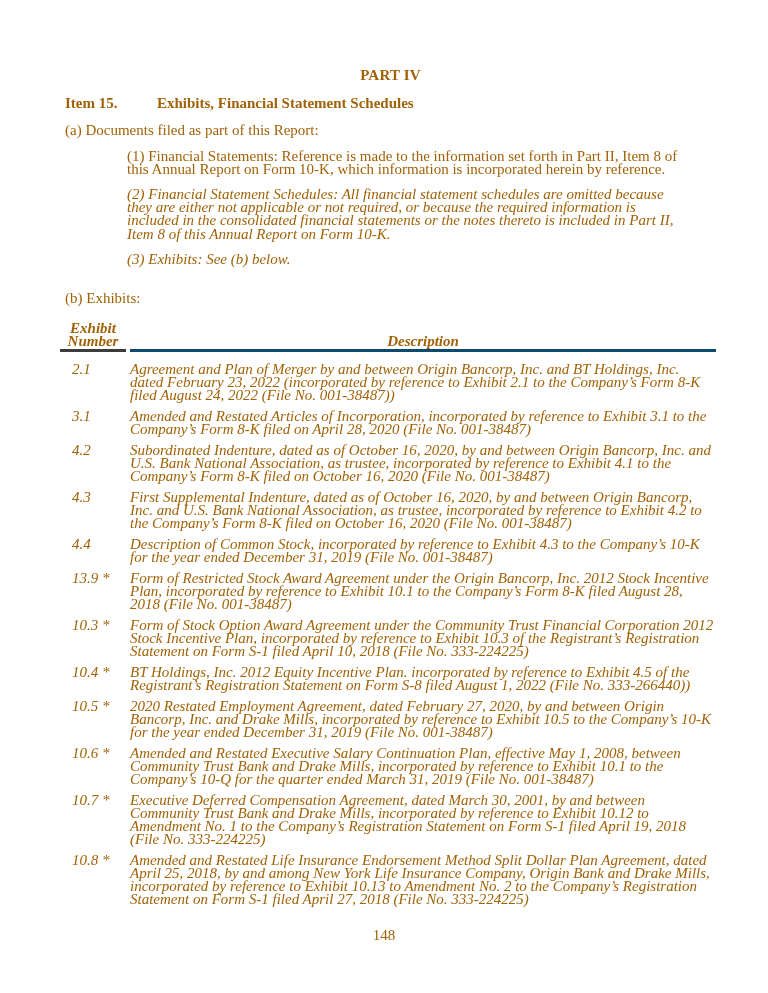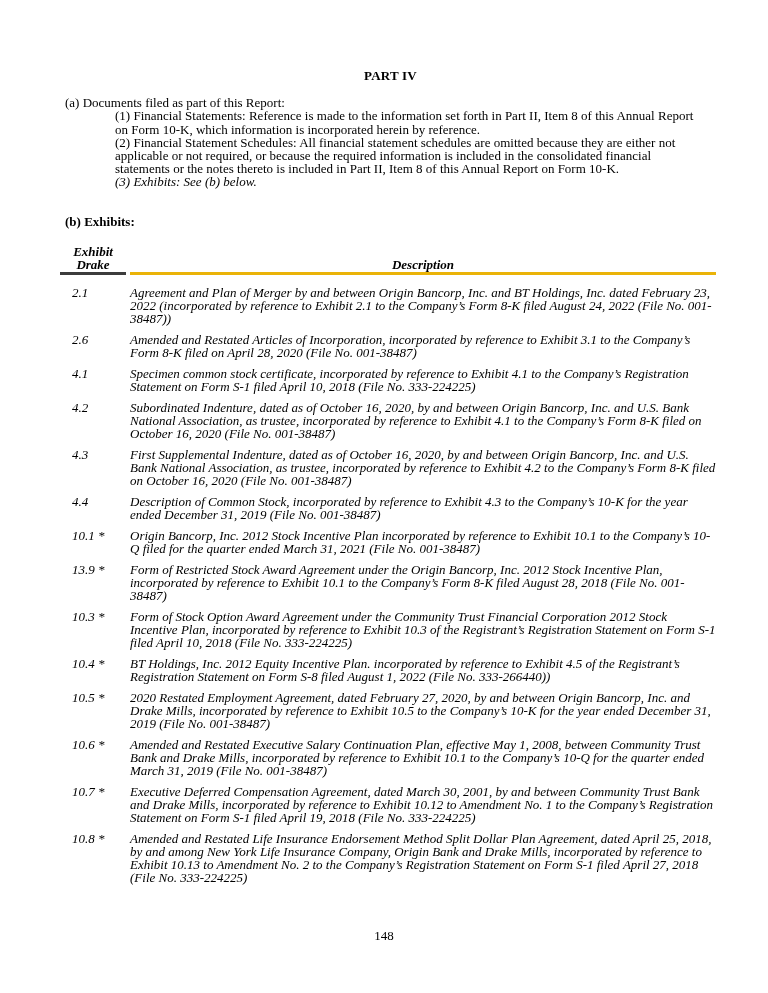--- a/index.html
+++ b/index.html
@@ -2,66 +2,70 @@
 <html><head>
 <meta charset="utf-8">
 <style>
   html,body{margin:0;padding:0;background:#e8e8e8;}
   .page{
     position:relative;
     width:768px;height:993px;
     margin:0 auto;
     background:#ffffff;
     font-family:"Liberation Serif","DejaVu Serif",serif;
-    color:#000000;
-    font-size:13px;
+    color:#a16207;
+    font-size:15px;
     line-height:13.2px;
     overflow:hidden;
   }
   .content{position:absolute;left:65px;top:0;width:651px;}
   .part-title{margin-top:69px;text-align:center;font-weight:bold;letter-spacing:.2px;}
   .item-line{margin-top:15px;display:flex;font-weight:bold;}
   .item-label{width:92px;flex:none;}
   .sec-a{margin-top:14px;}
   .indent{margin-left:50px;width:586px;}
-  .indent p{margin:0;}
+  .indent p{margin:12px;}
   .p-fs{margin-top:15px;}
-  .p-fss{margin-top:9px;}
+  .p-fss{margin-top:9px;font-style:italic;}
   .p-ex{margin-top:12px;font-style:italic;}
-  .sec-b{margin-top:26px;font-weight:bold;}
+  .sec-b{margin-top:26px;}
 
   table.exhibits{
     margin-top:17px;
     margin-left:-5px;
     border-collapse:separate;border-spacing:0;
     table-layout:fixed;width:656px;
     line-height:13px;
     font-style:italic;
   }
   col.c-num{width:66px;}
   col.c-gap{width:4px;}
   col.c-desc{width:586px;}
   .exhibits th{font-weight:bold;vertical-align:bottom;padding:0 0 1px 0;}
   .exhibits th.h-num{text-align:center;border-bottom:3px solid #3c3c3c;}
   .exhibits th.h-gap{border-bottom:none;}
-  .exhibits th.h-desc{text-align:center;border-bottom:3px solid #eab308;}
+  .exhibits th.h-desc{text-align:center;border-bottom:3px solid #0c4a6e;}
   .exhibits td{vertical-align:top;padding:8px 0 0 0;}
   .exhibits tbody tr:first-child td{padding-top:11px;}
   .exhibits td.num{padding-left:12px;white-space:nowrap;margin-top:30px;}
   .exhibits td.gap{padding:0;}
   .pageno{position:absolute;top:929px;left:0;width:768px;text-align:center;}
 </style>
 </head>
 <body>
 
 <div class="page">
   <div class="content">
 
     <div class="part-title">PART IV</div>
 
+    <div class="item-line">
+      <span class="item-label">Item 15.</span>
+      <span class="item-title">Exhibits, Financial Statement Schedules</span>
+    </div>
 
     <div class="sec-a">(a) Documents filed as part of this Report:</div>
 
     <div class="indent">
       <p class="p-fs">(1) Financial Statements: Reference is made to the information set forth in Part II, Item 8 of this Annual Report on Form 10-K, which information is incorporated herein by reference.</p>
       <p class="p-fss">(2) Financial Statement Schedules: All financial statement schedules are omitted because they are either not applicable or not required, or because the required information is included in the consolidated financial statements or the notes thereto is included in Part II, Item 8 of this Annual Report on Form 10-K.</p>
       <p class="p-ex">(3) Exhibits: See (b) below.</p>
     </div>
 
     <div class="sec-b">(b) Exhibits:</div>
@@ -69,61 +73,51 @@
     <table class="exhibits">
       <colgroup>
           <col class="c-num">
           <col class="c-gap">
           <col class="c-desc">
         </colgroup>
       <thead>
         <tr>
           <th class="h-num">
             <div>Exhibit</div>
-            <div>Drake</div>
+            <div>Number</div>
           </th>
           <th class="h-gap"></th>
           <th class="h-desc">Description</th>
         </tr>
       </thead>
       <tbody>
         <tr>
             <td class="num">2.1</td>
             <td class="gap"></td>
             <td class="desc">Agreement and Plan of Merger by and between Origin Bancorp, Inc. and BT Holdings, Inc. dated February 23, 2022 (incorporated by reference to Exhibit 2.1 to the Company’s Form 8-K filed August 24, 2022 (File No. 001-38487))</td>
           </tr>
         <tr>
-            <td class="num">2.6</td>
+            <td class="num">3.1</td>
             <td class="gap"></td>
             <td class="desc">Amended and Restated Articles of Incorporation, incorporated by reference to Exhibit 3.1 to the Company’s Form 8-K filed on April 28, 2020 (File No. 001-38487)</td>
-          </tr>
-        <tr>
-            <td class="num">4.1</td>
-            <td class="gap"></td>
-            <td class="desc">Specimen common stock certificate, incorporated by reference to Exhibit 4.1 to the Company’s Registration Statement on Form S-1 filed April 10, 2018 (File No. 333-224225)</td>
           </tr>
         <tr>
             <td class="num">4.2</td>
             <td class="gap"></td>
             <td class="desc">Subordinated Indenture, dated as of October 16, 2020, by and between Origin Bancorp, Inc. and U.S. Bank National Association, as trustee, incorporated by reference to Exhibit 4.1 to the Company’s Form 8-K filed on October 16, 2020 (File No. 001-38487)</td>
           </tr>
         <tr>
             <td class="num">4.3</td>
             <td class="gap"></td>
             <td class="desc">First Supplemental Indenture, dated as of October 16, 2020, by and between Origin Bancorp, Inc. and U.S. Bank National Association, as trustee, incorporated by reference to Exhibit 4.2 to the Company’s Form 8-K filed on October 16, 2020 (File No. 001-38487)</td>
           </tr>
         <tr>
             <td class="num">4.4</td>
             <td class="gap"></td>
             <td class="desc">Description of Common Stock, incorporated by reference to Exhibit 4.3 to the Company’s 10-K for the year ended December 31, 2019 (File No. 001-38487)</td>
-          </tr>
-        <tr>
-            <td class="num">10.1 *</td>
-            <td class="gap"></td>
-            <td class="desc">Origin Bancorp, Inc. 2012 Stock Incentive Plan incorporated by reference to Exhibit 10.1 to the Company’s 10-Q filed for the quarter ended March 31, 2021 (File No. 001-38487)</td>
           </tr>
         <tr>
             <td class="num">13.9 *</td>
             <td class="gap"></td>
             <td class="desc">Form of Restricted Stock Award Agreement under the Origin Bancorp, Inc. 2012 Stock Incentive Plan, incorporated by reference to Exhibit 10.1 to the Company’s Form 8-K filed August 28, 2018 (File No. 001-38487)</td>
           </tr>
         <tr>
             <td class="num">10.3 *</td>
             <td class="gap"></td>
             <td class="desc">Form of Stock Option Award Agreement under the Community Trust Financial Corporation 2012 Stock Incentive Plan, incorporated by reference to Exhibit 10.3 of the Registrant’s Registration Statement on Form S-1 filed April 10, 2018 (File No. 333-224225)</td>

